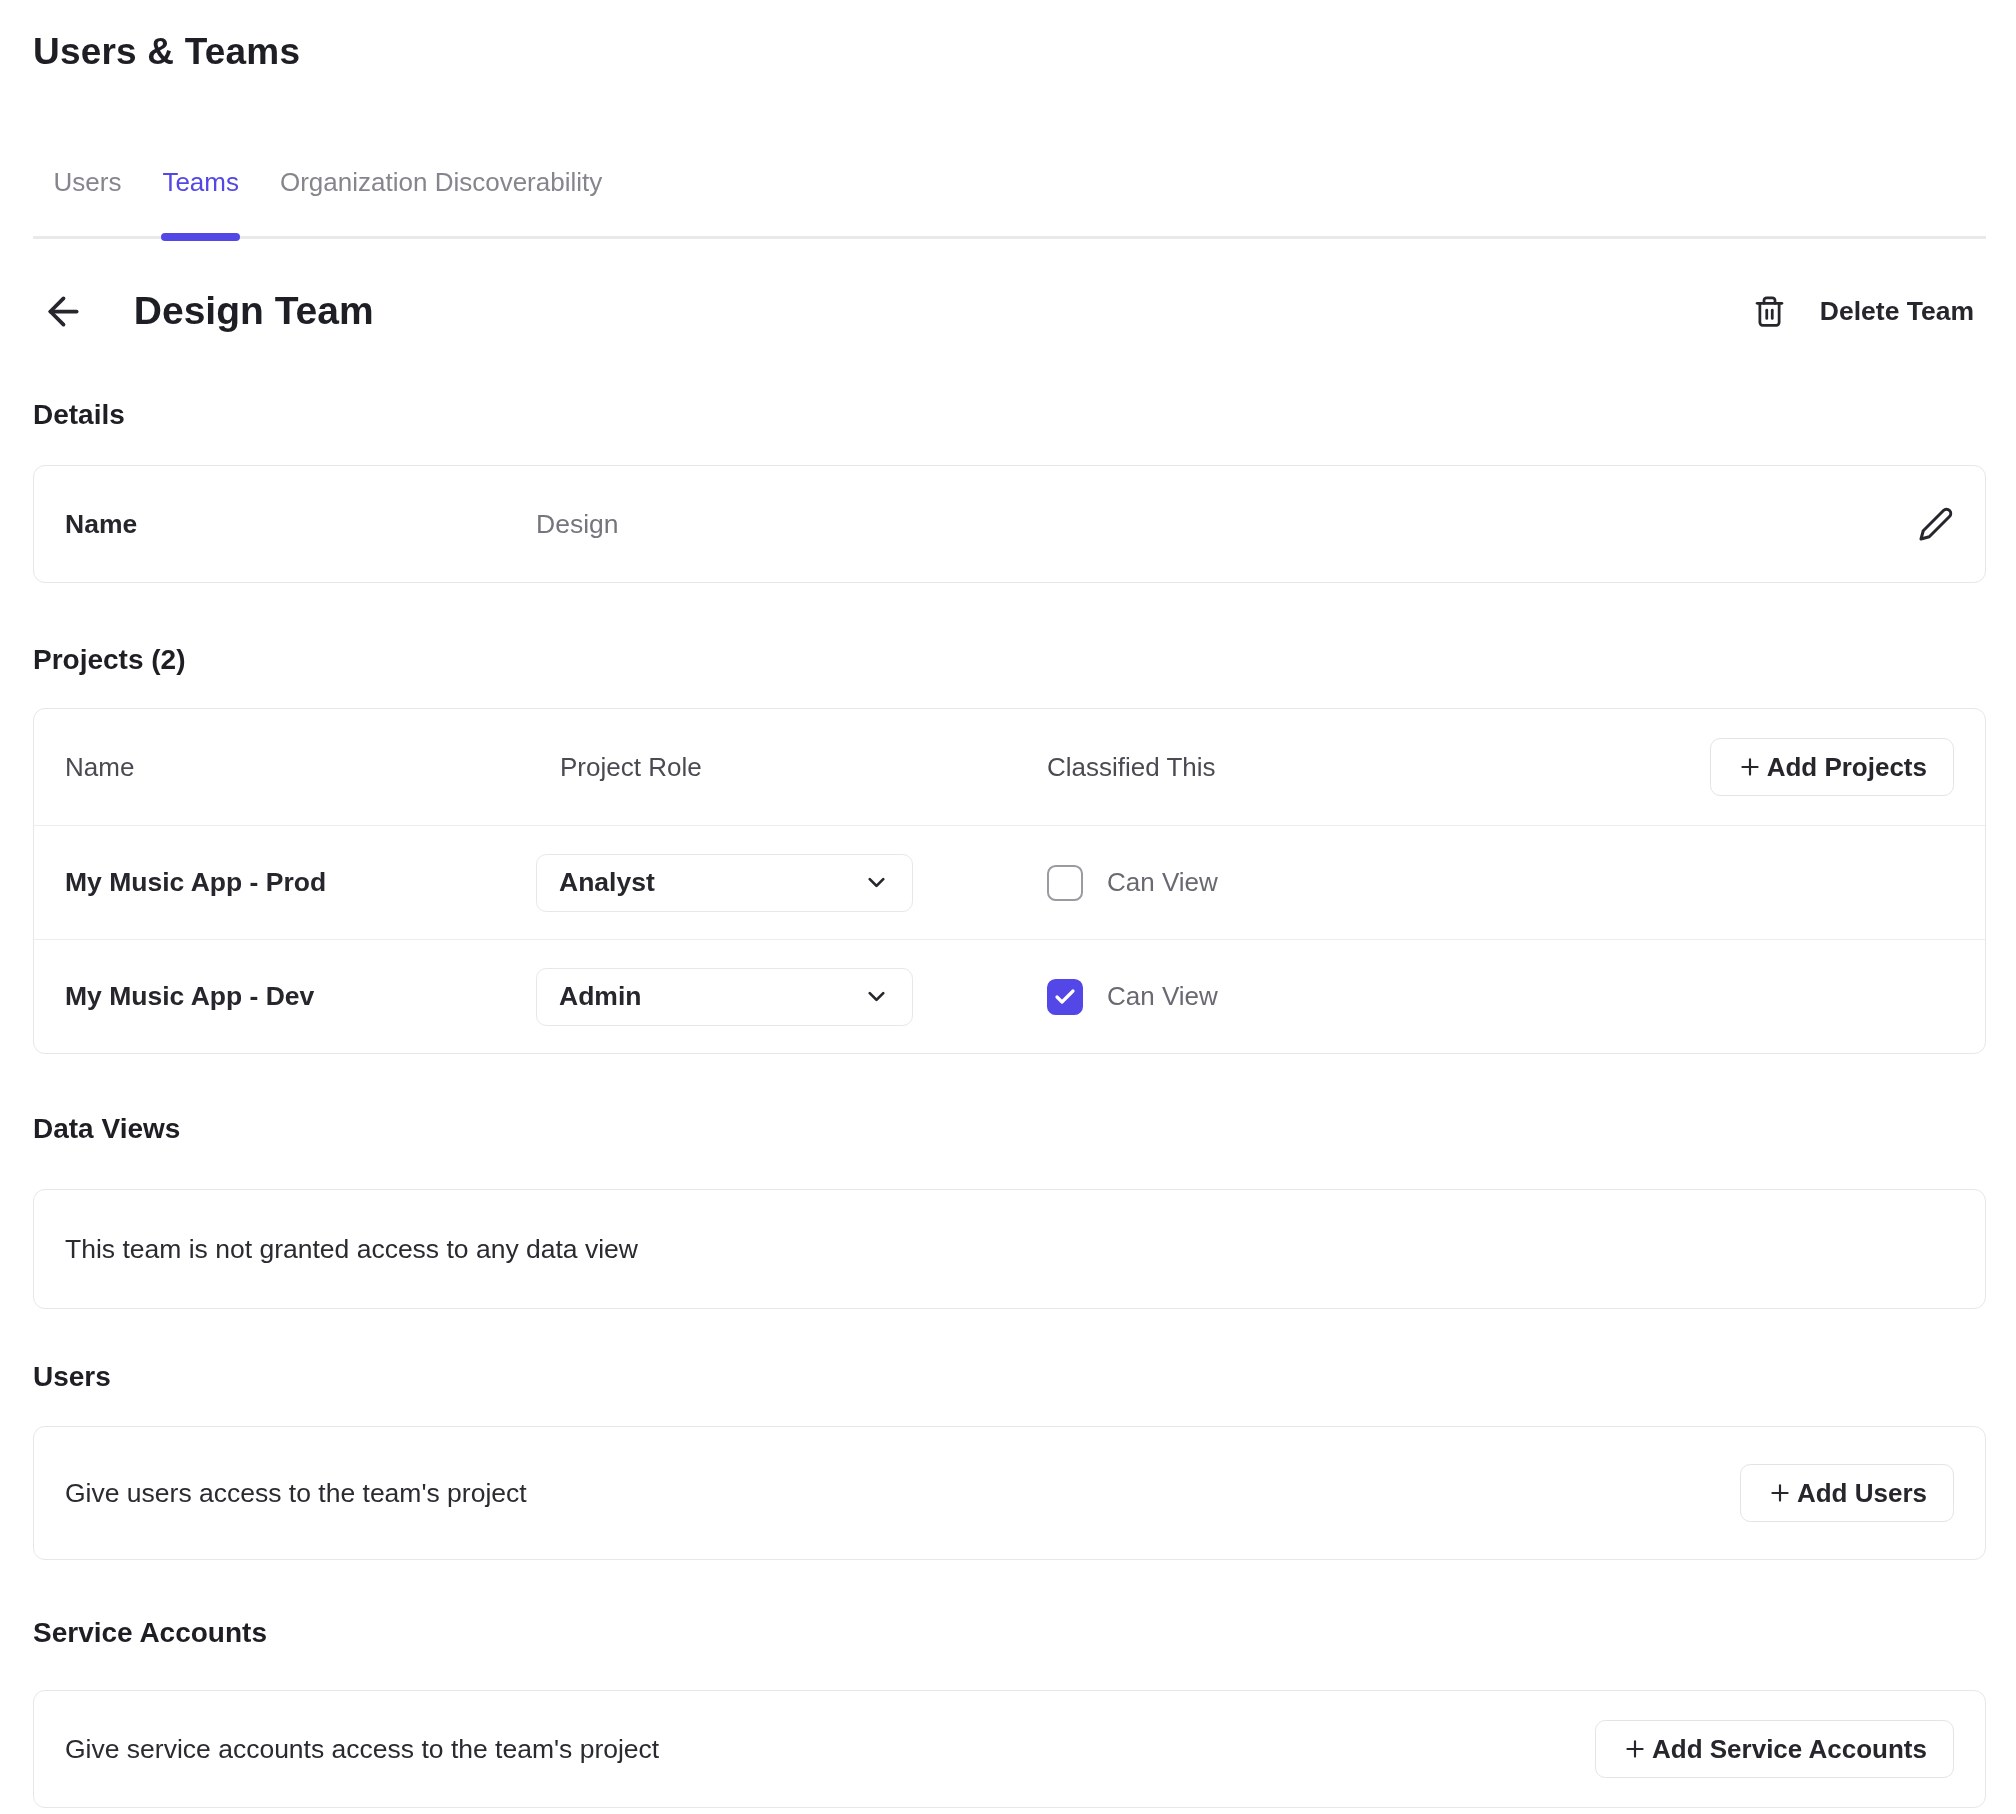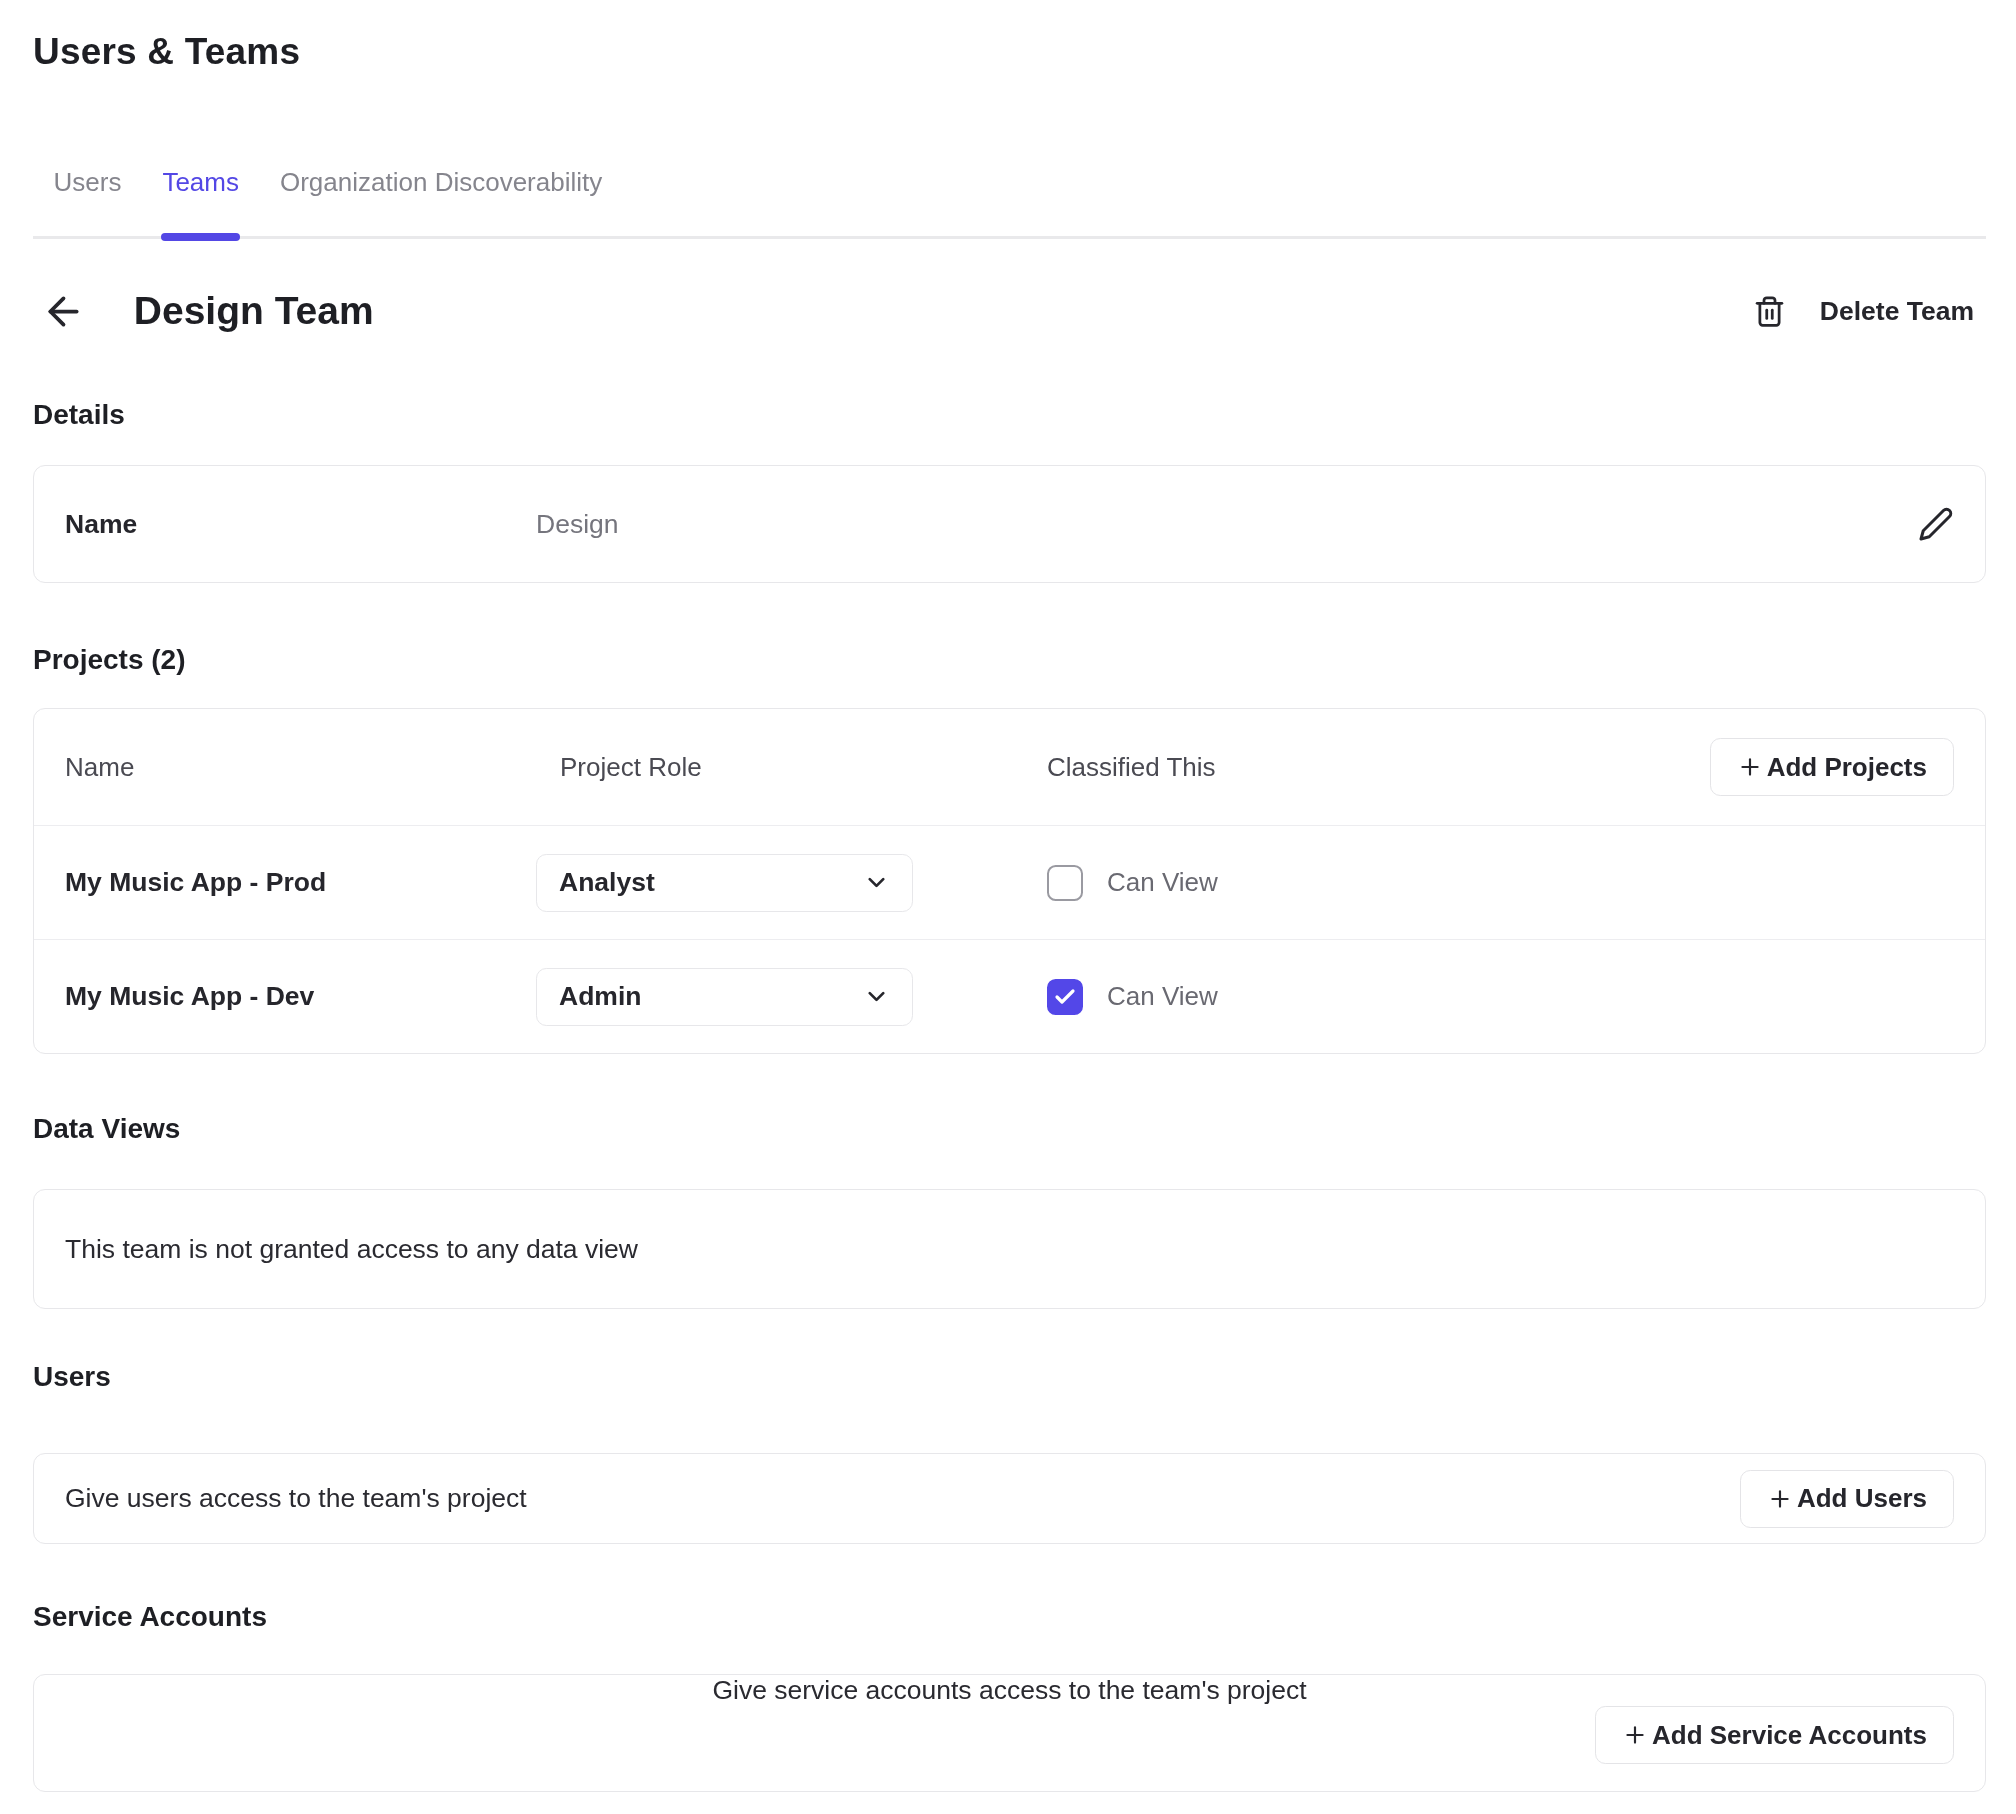--- a/index.html
+++ b/index.html
@@ -73,22 +73,22 @@
   .checkbox.checked .check { display:block; }
   .flag-label { font-size:26px; color:#696971; margin-left:24px; }
 
   .add-btn {
     margin-left:auto; display:flex; align-items:center; gap:4px;
     height:58px; padding:0 26px; background:#fff; border:1.7px solid #e4e4e7; border-radius:10.3px;
     font-family:inherit; font-size:26px; font-weight:600; color:#26262c; cursor:pointer; white-space:nowrap;
   }
 
   .dataviews-card { margin-top:43px; height:120px; }
-  .users-card { margin-top:59px; height:91px; }
-  .service-card { margin-top:40px; height:118px;flex-direction:column; }
+  .users-card { margin-top:32px; height:134px; }
+  .service-card { margin-top:40px; height:118px; }
   .empty-text { font-size:26.5px; color:#2a2a30; }
 
   .icon { display:block; }
 </style>
 </head>
 <body>
 
 <div class="page">
 
   <h1 class="page-title">Users &amp; Teams</h1>

